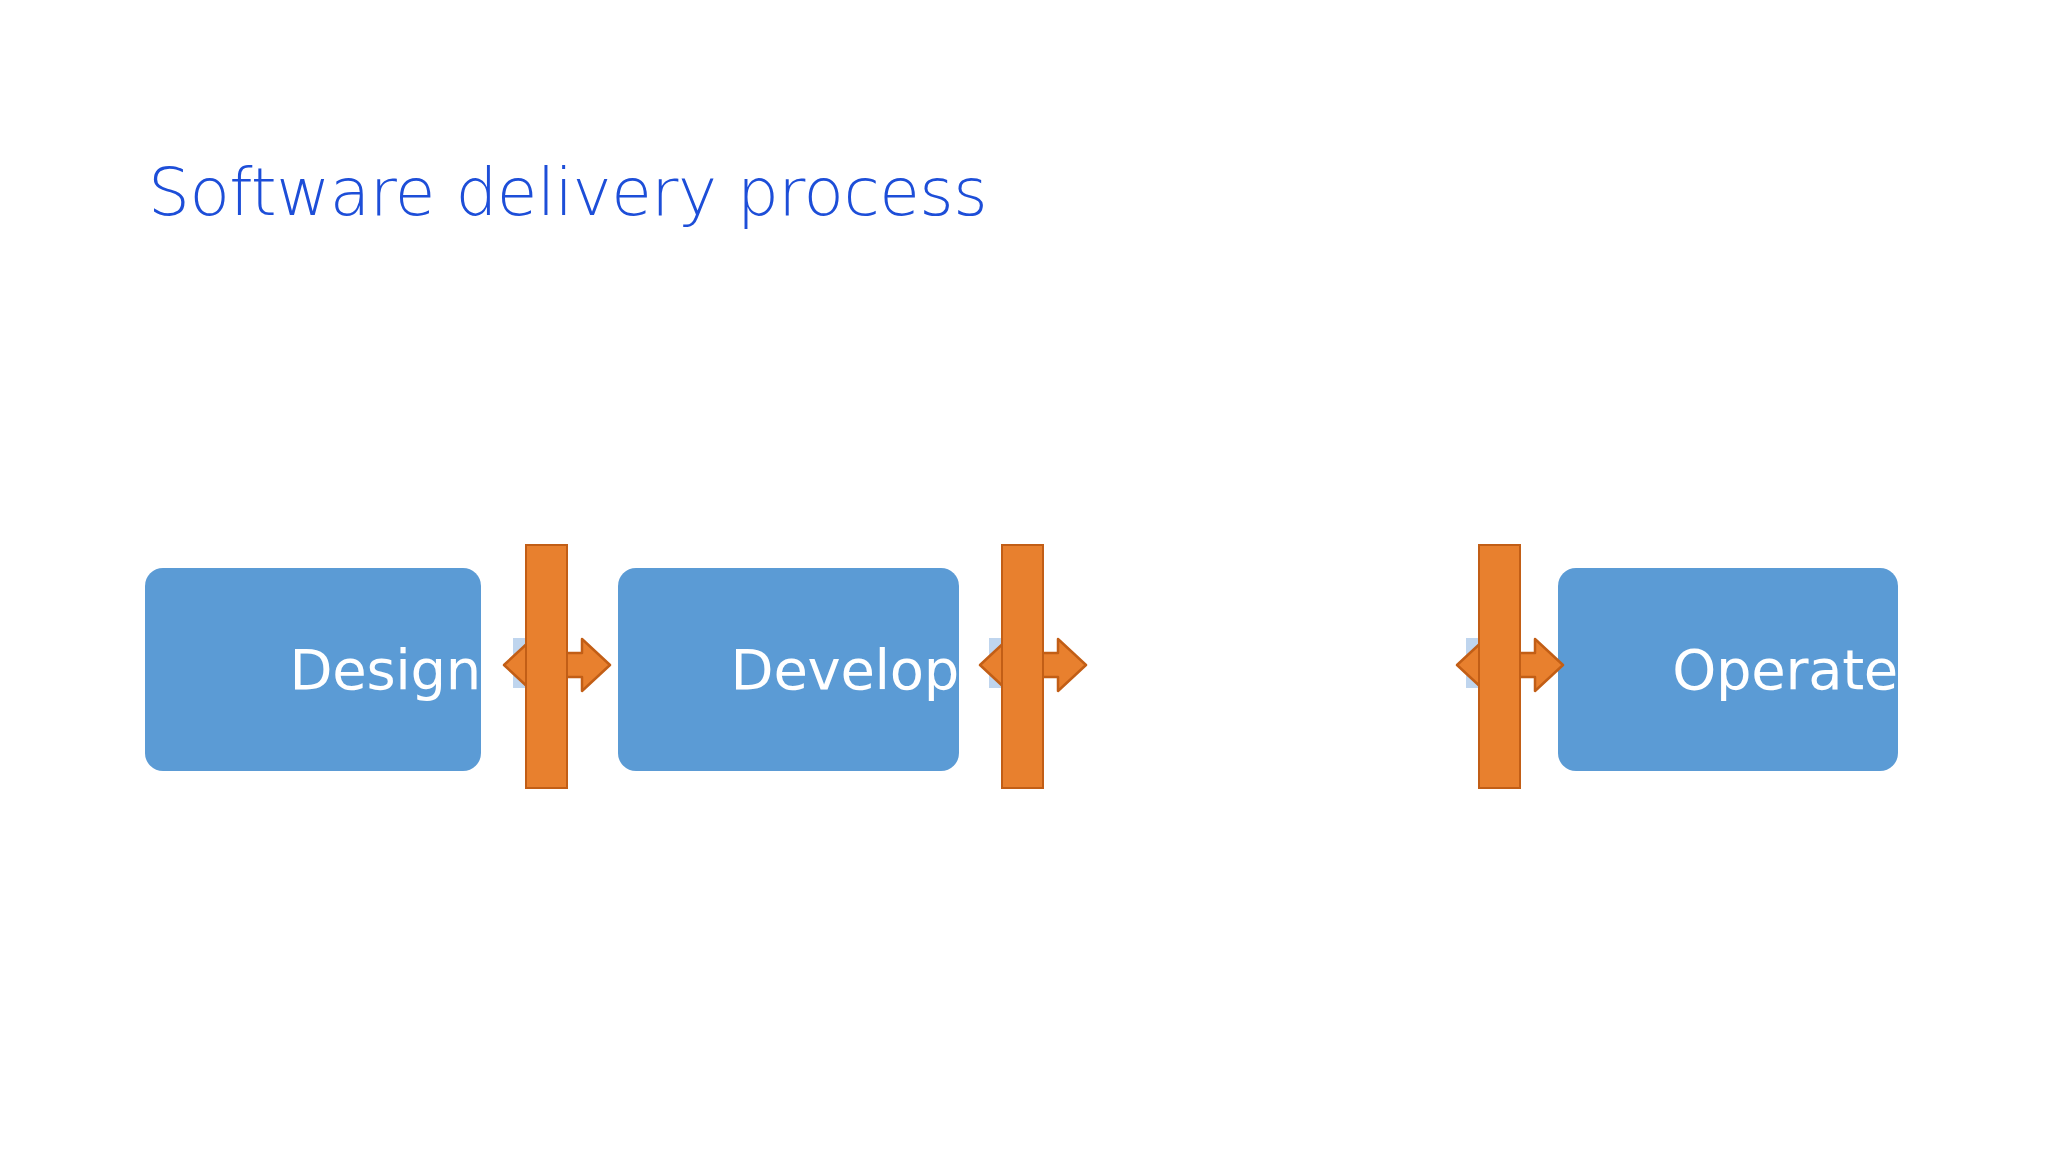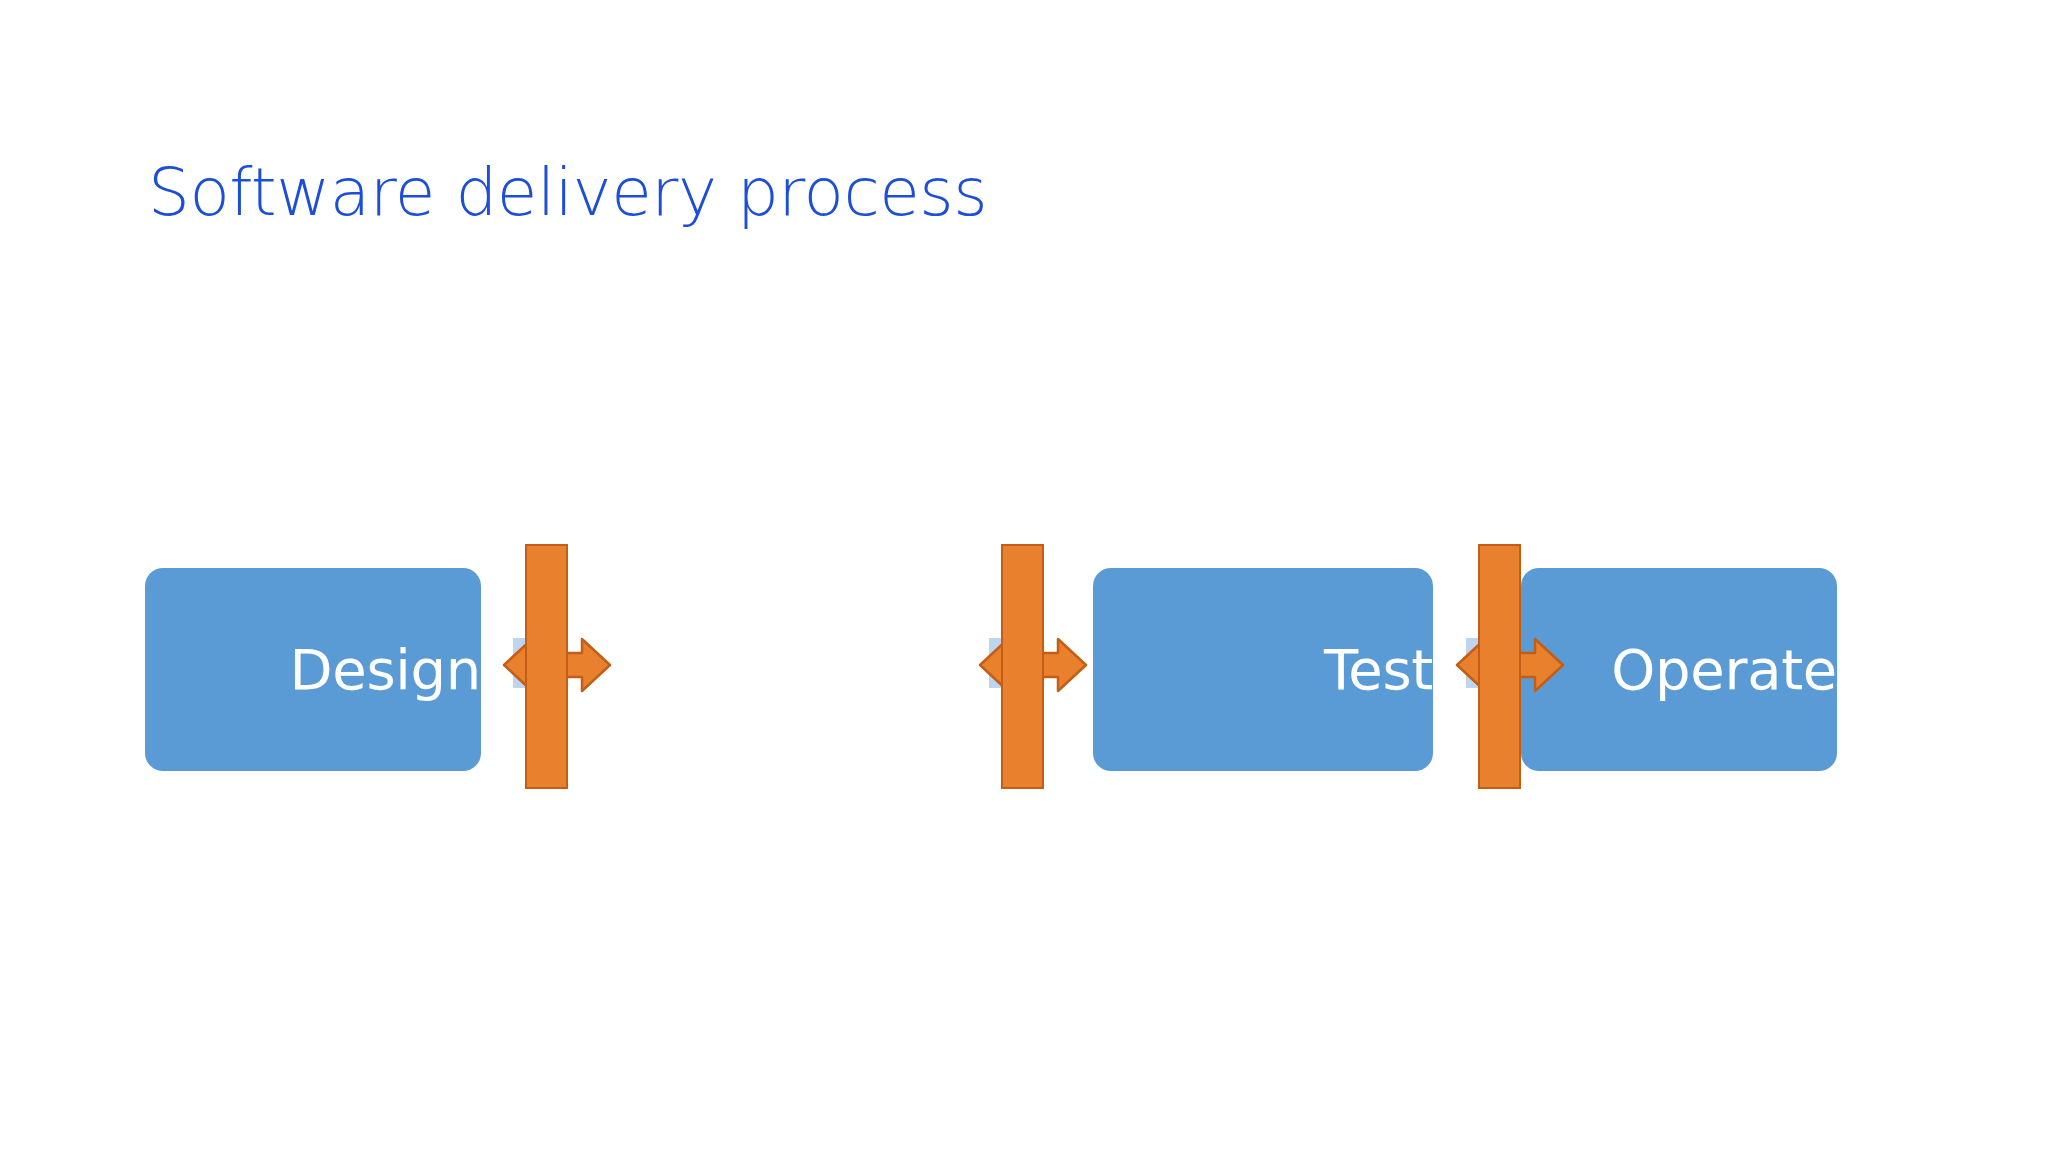--- a/index.html
+++ b/index.html
@@ -60,21 +60,21 @@
     font-weight: 400;
     color: #ffffff;
     letter-spacing: -0.3px;
     line-height: 1;
     white-space: nowrap;
   }
 
   .stage-box.s0 { left: 145px;  width: 336px; }
   .stage-box.s1 { left: 618px;  width: 341px; }
   .stage-box.s2 { left: 1093px; width: 340px; }
-  .stage-box.s3 { left: 1521px; width: 316px; }
+  .stage-box.s3 { left: 1558px; width: 340px; }
 
   
   .connector {
     position: absolute;
     top: 538px;
     width: 120px;
     height: 260px;
   }
   .connector.c0 { left: 487px; }
   .connector.c1 { left: 963px; }
@@ -119,24 +119,24 @@
 <div id="slide">
 
   <h1 id="slide-title">Software delivery process</h1>
 
   <div id="process-diagram">
 
     <div class="stage-box s0">
       <span class="stage-label">Design</span>
     </div>
 
+    <div class="stage-box s1">
+      <span class="stage-label">Develop</span>
+    </div>
 
-    <div class="stage-box s2">
-      <span class="stage-label">Test</span>
-    </div>
 
     <div class="stage-box s3">
       <span class="stage-label">Operate</span>
     </div>
 
     <div class="connector c0">
       <div class="ghost-shard"></div>
       <div class="double-arrow">
         <svg width="106" height="58" viewBox="0 0 106 58">
           <polygon points="0,29 28,3 28,17 78,17 78,3 106,29 78,55 78,41 28,41 28,55" fill="#E8802E" stroke="#C25E16" stroke-width="2.5" stroke-linejoin="round"></polygon>

